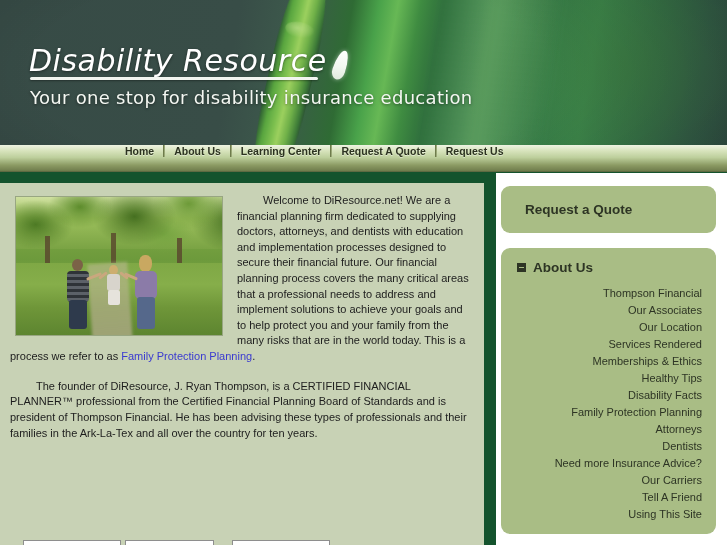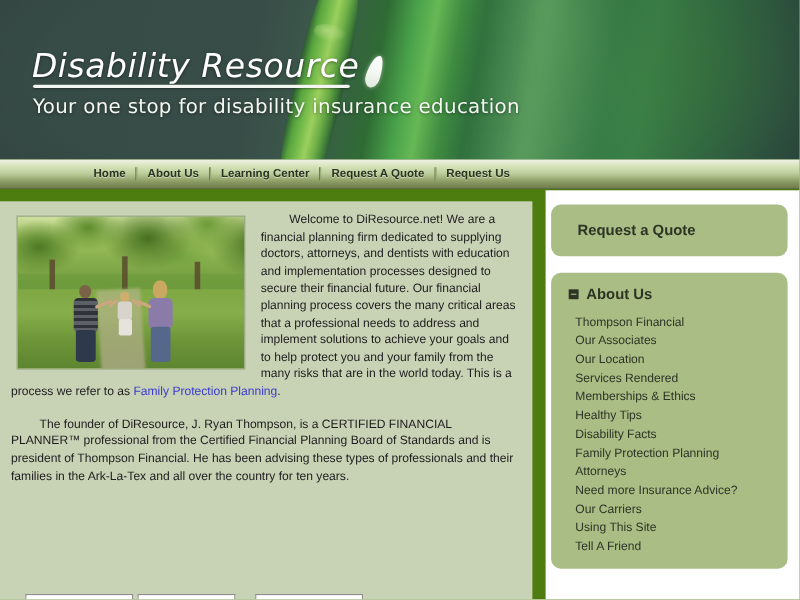--- a/index.html
+++ b/index.html
@@ -8,21 +8,21 @@
     width: 727px; height: 545px;
     overflow: hidden;
     background: #ffffff;
     font-family: "Liberation Sans", sans-serif;
   }
 
   #page {
     position: relative;
     width: 727px;
     height: 545px;
-    background: #4d7c0f;
+    background: #14532d;
     overflow: hidden;
   }
 
   
   .banner {
     position: absolute;
     left: 0; top: 0;
     width: 727px; height: 145px;
     background: #3a4f48;
     overflow: hidden;
@@ -133,23 +133,23 @@
     left: 0; top: 145px;
     width: 727px; height: 27px;
     background: linear-gradient(180deg,
       #eef3e2 0%,
       #d8e4bd 22%,
       #bdcf9c 48%,
       #8b9a63 78%,
       #6f7c4c 100%);
     border-bottom: 1px solid #5e6a42;
     display: flex;
-    align-items: center;
+    align-items: flex-start;
     justify-content: flex-start;
-    padding-left: 76px;
+    padding-left: 116px;
   }
   .nav-item {
     display: flex;
     align-items: center;
     padding: 0 9px;
     font-size: 10.5px;
     font-weight: bold;
     color: #2c3320;
     border-left: 1px solid #9aa877;
     border-right: 1px solid #6e7b4b;
@@ -306,20 +306,21 @@
     width: 5px; height: 1px;
     background: #a9bd85;
   }
   .side-list { list-style: none; margin: 3px 0 2px 0; padding: 0; }
   .side-list li {
     font-size: 11px;
     color: #2d3424;
     padding: 2px 0 3px 8px;
     cursor: pointer;
     white-space: nowrap;
+    text-align: right;
   }
 </style>
 </head>
 <body>
 
 <div id="page">
 
   <div class="banner">
     <div class="banner-bg"></div>
     <div class="banner-stalk"></div>
@@ -396,22 +397,23 @@
       <ul class="side-list">
         <li>Thompson Financial</li>
         <li>Our Associates</li>
         <li>Our Location</li>
         <li>Services Rendered</li>
         <li>Memberships &amp; Ethics</li>
         <li>Healthy Tips</li>
         <li>Disability Facts</li>
         <li>Family Protection Planning</li>
         <li>Attorneys</li>
+        <li>Dentists</li>
         <li>Need more Insurance Advice?</li>
         <li>Our Carriers</li>
+        <li>Tell A Friend</li>
         <li>Using This Site</li>
-        <li>Tell A Friend</li>
       </ul>
     </div>
 
   </aside>
 
 </div>
 
 </body></html>

